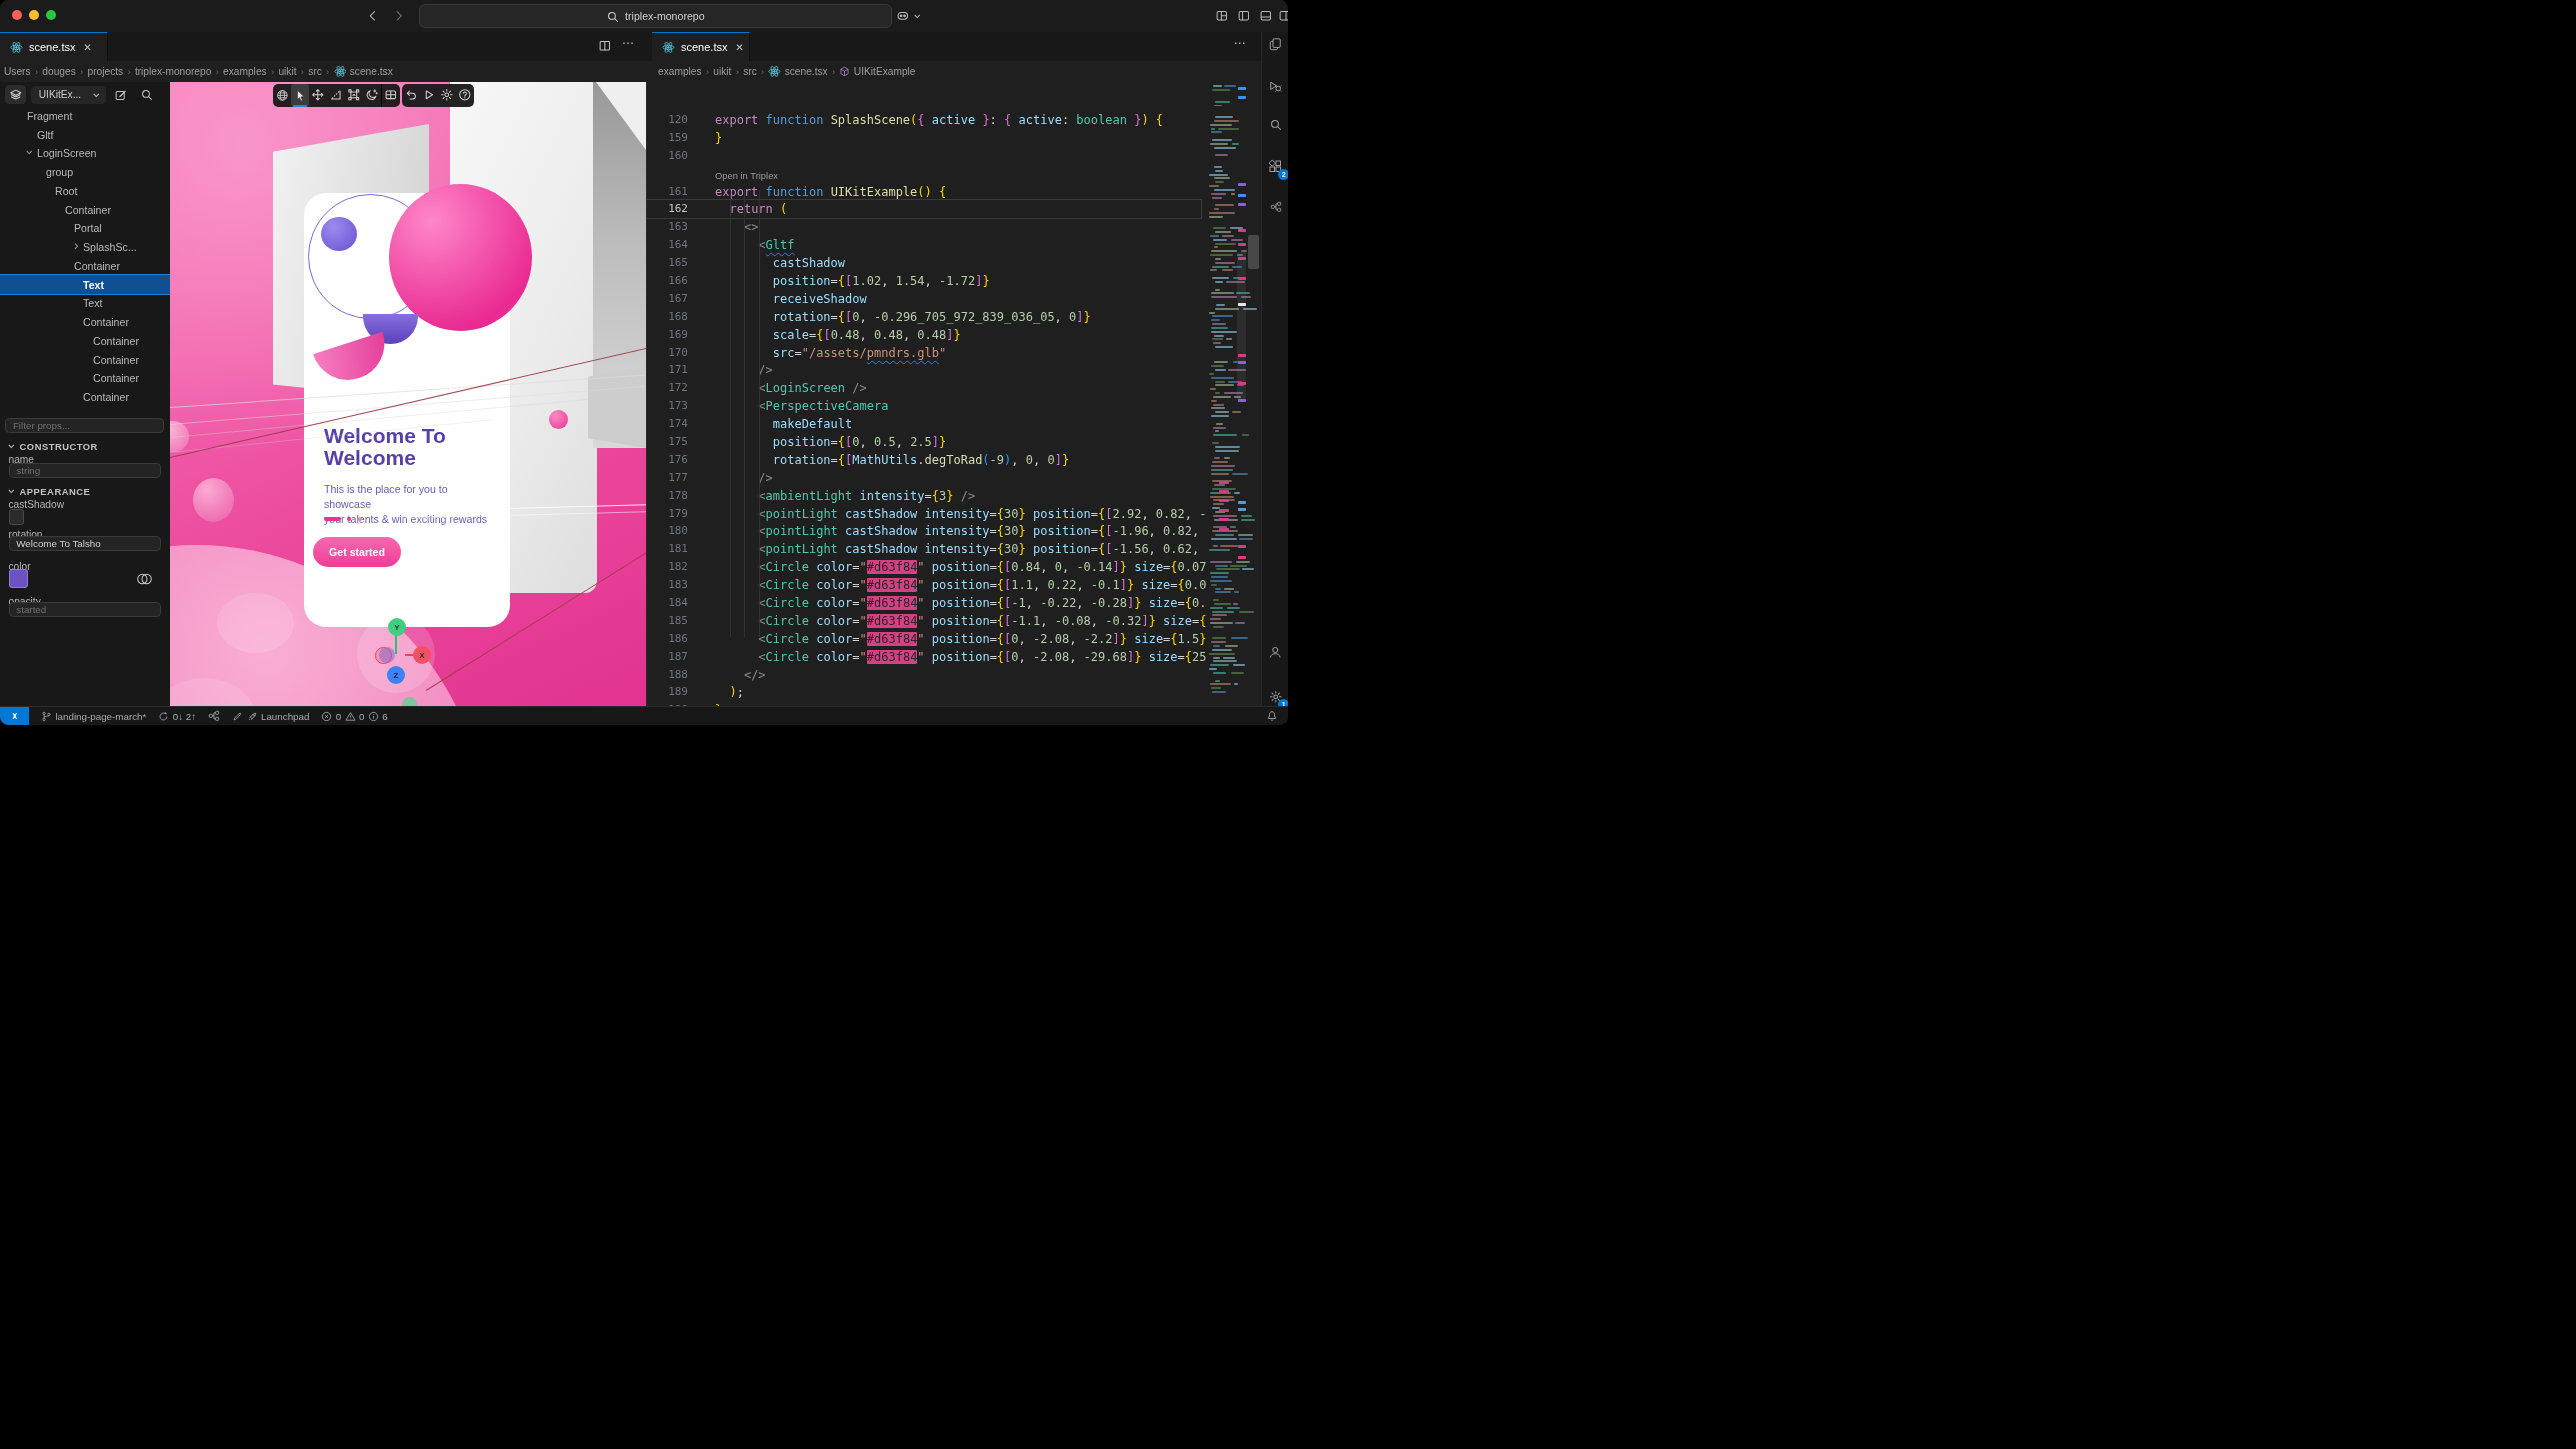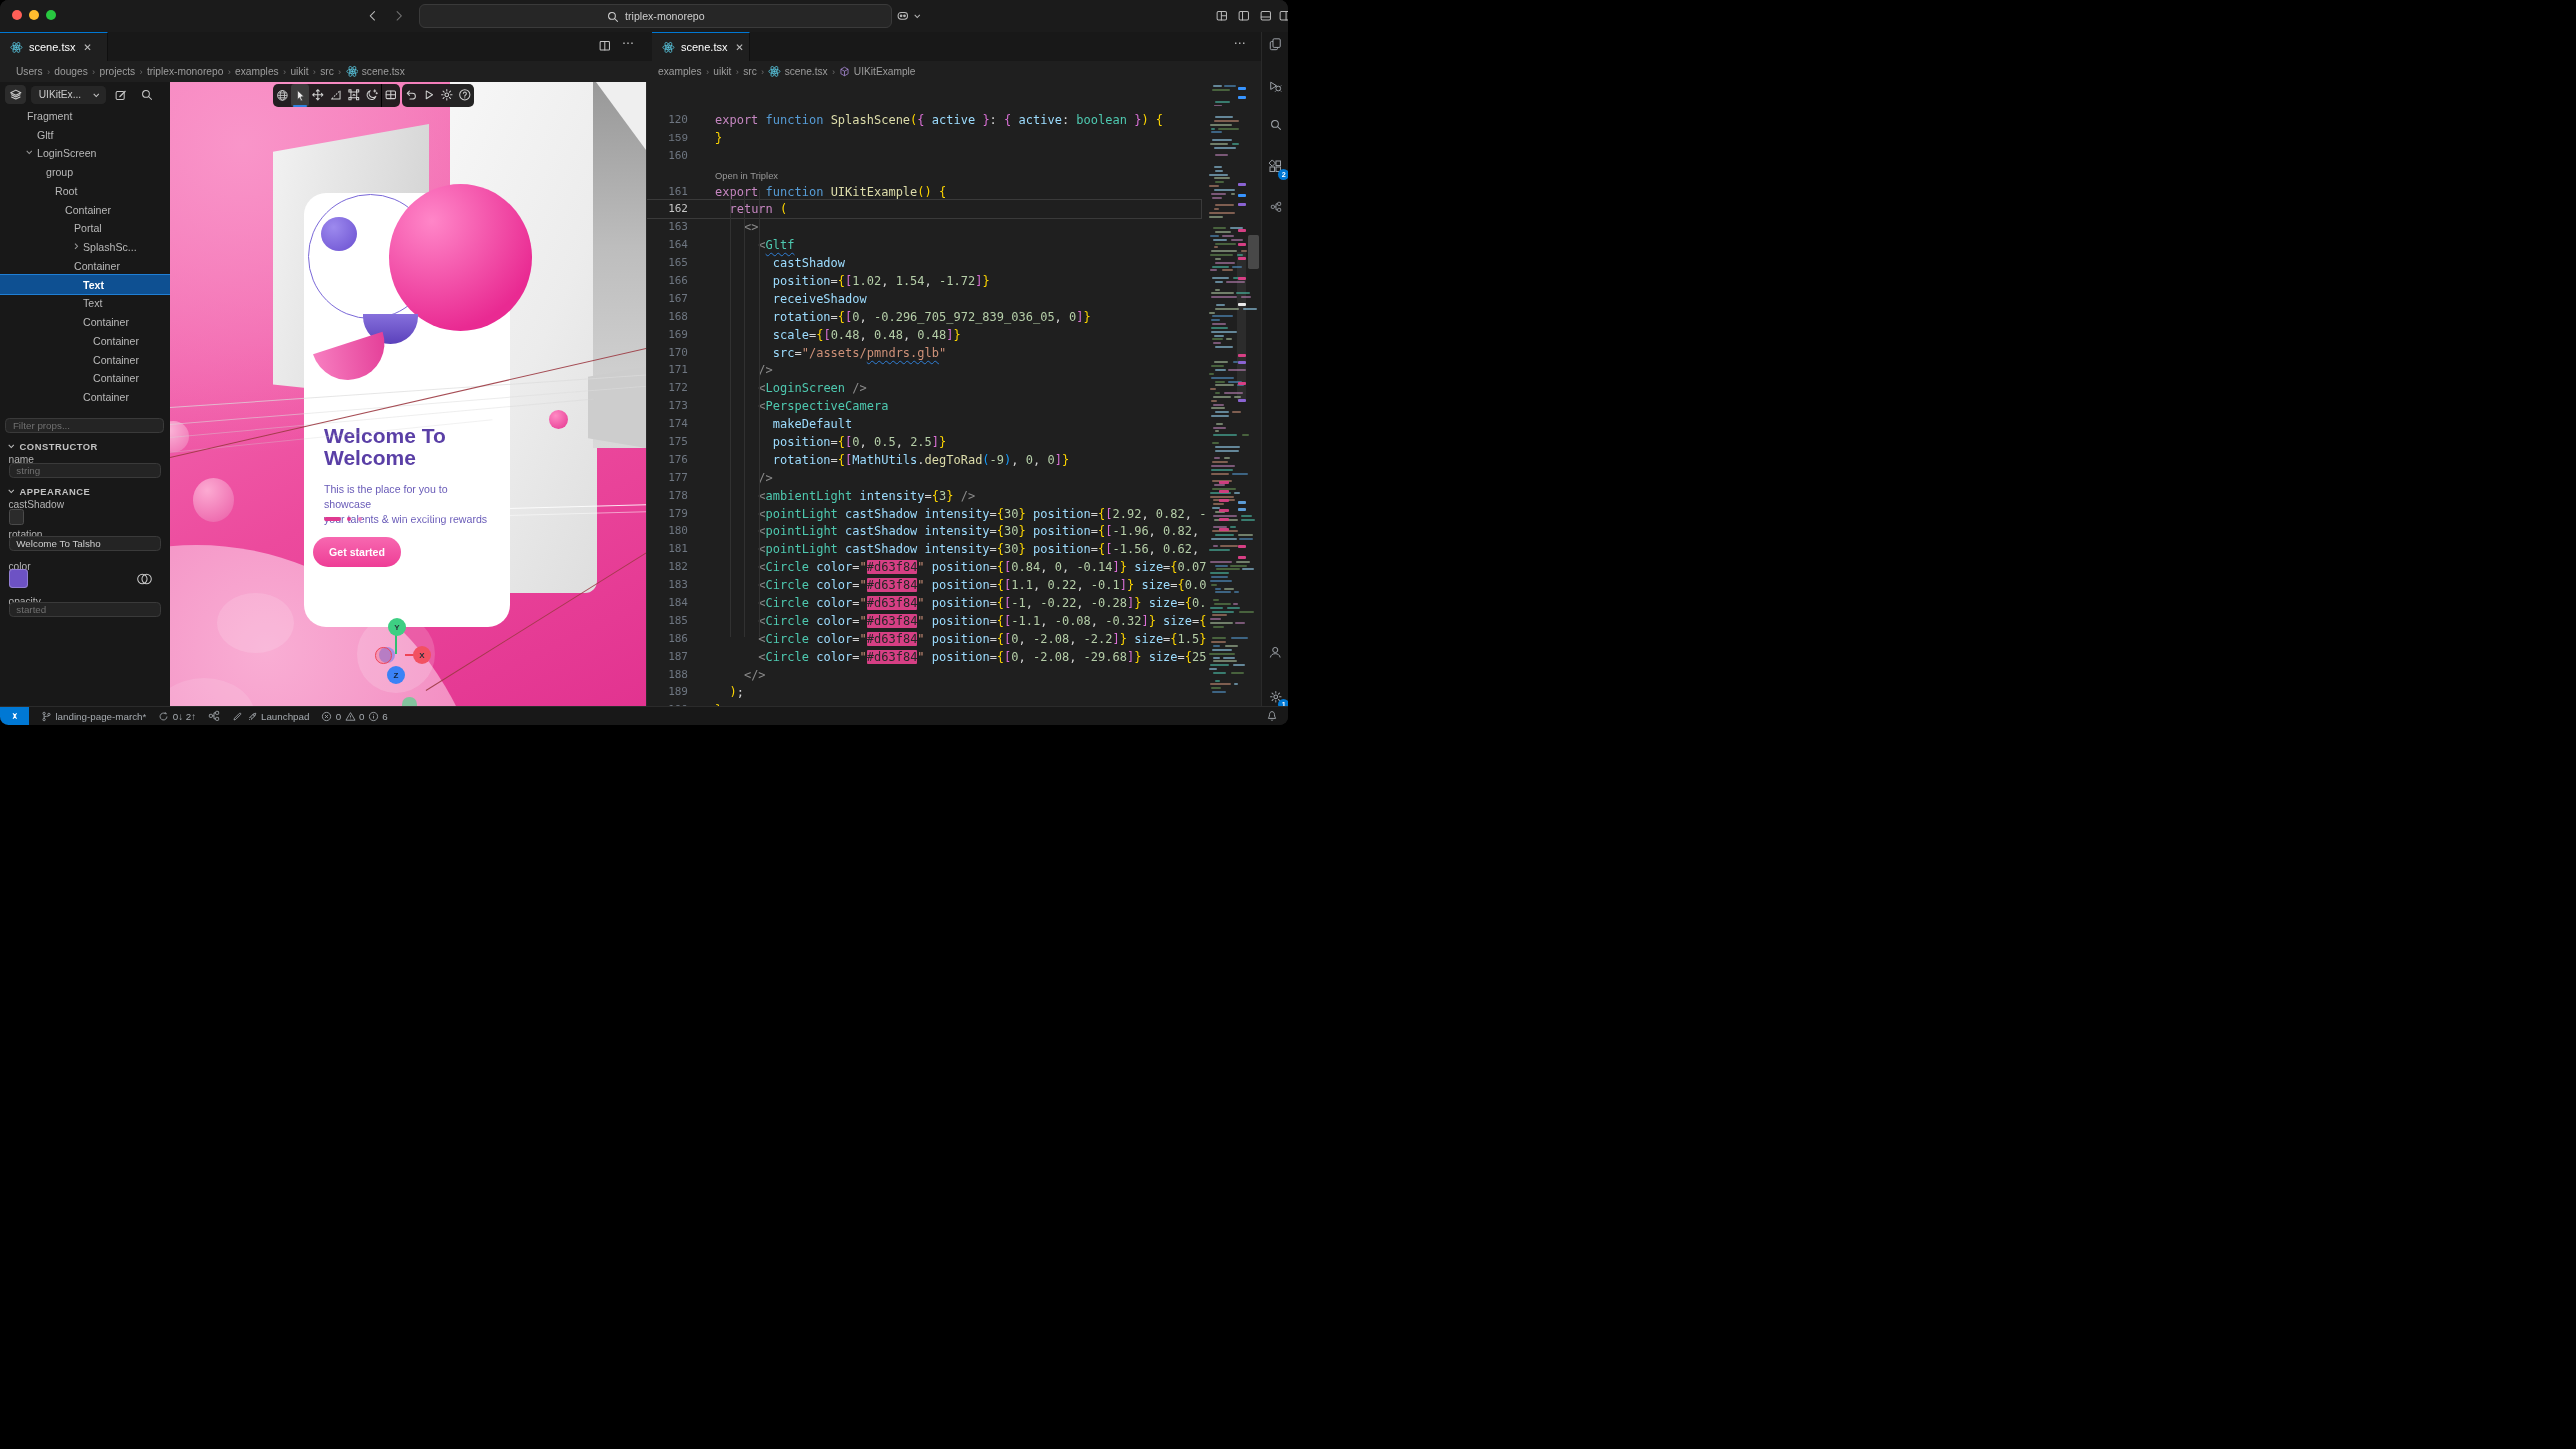--- a/index.html
+++ b/index.html
@@ -198,21 +198,21 @@
             <ellipse cx="8" cy="8" rx="7" ry="2.7" transform="rotate(120 8 8)"></ellipse>
             <circle cx="8" cy="8" r="1.2" fill="#58c4dc"></circle>
           </svg>
         </span>
       <span class="lbl">scene.tsx</span>
       <span class="x">✕</span>
     </div>
     <span class="tabact" style="right:15.3px;top:4.3px;font-size:12px;color:#c3c3c3">⋯</span>
   </div>
 
-  <div class="crumbbar" style="left:0;width:646px;padding-left:16px" id="crumb-left">
+  <div class="crumbbar" style="left:0;width:646px;padding-left:4px" id="crumb-left">
       <span class="crumb">
         <span>Users</span>
       </span>
       <span class="sep">›</span>
       <span class="crumb">
         <span>douges</span>
       </span>
       <span class="sep">›</span>
       <span class="crumb">
         <span>projects</span>
@@ -570,21 +570,21 @@
               <circle cx="8" cy="11.6" r=".7" fill="currentColor" stroke="none"></circle>
             </svg>
           </span>
         </div>
       </div>
   </div>
 
   <div id="editor">
     <div id="code-rows">
         <div class="crow" style="top: 0px;"><span class="ln">120</span><span class="ct"><span class="tk-k">export</span><span class="tk-w"> </span><span class="tk-kb">function</span><span class="tk-w"> </span><span class="tk-f">SplashScene</span><span class="tk-b1">(</span><span class="tk-b2">{</span><span class="tk-a"> active </span><span class="tk-b2">}</span><span class="tk-w">: </span><span class="tk-b2">{</span><span class="tk-a"> active</span><span class="tk-w">: </span><span class="tk-t">boolean</span><span class="tk-w"> </span><span class="tk-b2">}</span><span class="tk-b1">)</span><span class="tk-w"> </span><span class="tk-b1">{</span></span></div>
-        <div class="crow" style="top: 18px; font-family: Liberation Mono, monospace;"><span class="ln">159</span><span class="ct"><span class="tk-b1">}</span></span></div>
+        <div class="crow" style="top: 18px;"><span class="ln">159</span><span class="ct"><span class="tk-b1">}</span></span></div>
         <div class="crow" style="top: 36px;"><span class="ln">160</span><span class="ct"></span></div>
         <div class="crow lens" style="top: 54px;"><span class="ct">Open in Triplex</span></div>
         <div class="crow" style="top: 72px;"><span class="ln">161</span><span class="ct"><span class="tk-k">export</span><span class="tk-w"> </span><span class="tk-kb">function</span><span class="tk-w"> </span><span class="tk-f">UIKitExample</span><span class="tk-b1">()</span><span class="tk-w"> </span><span class="tk-b1">{</span></span></div>
         <div class="crow cur" style="top: 89px;"><span class="ln">162</span><span class="ct"><span class="tk-w">  </span><span class="tk-k">return</span><span class="tk-w"> </span><span class="tk-b1">(</span></span></div>
         <div class="crow" style="top: 107px;"><span class="ln">163</span><span class="ct"><span class="tk-w">    </span><span class="tk-g">&lt;&gt;</span></span></div>
         <div class="crow" style="top: 125px;"><span class="ln">164</span><span class="ct"><span class="tk-w">      </span><span class="tk-g">&lt;</span><span class="tk-tq">Gltf</span></span></div>
         <div class="crow" style="top: 143px;"><span class="ln">165</span><span class="ct"><span class="tk-w">        </span><span class="tk-a">castShadow</span></span></div>
         <div class="crow" style="top: 161px;"><span class="ln">166</span><span class="ct"><span class="tk-w">        </span><span class="tk-a">position</span><span class="tk-w">=</span><span class="tk-b1">{</span><span class="tk-b2">[</span><span class="tk-n">1.02</span><span class="tk-w">, </span><span class="tk-n">1.54</span><span class="tk-w">, </span><span class="tk-n">-1.72</span><span class="tk-b2">]</span><span class="tk-b1">}</span></span></div>
         <div class="crow" style="top: 179px;"><span class="ln">167</span><span class="ct"><span class="tk-w">        </span><span class="tk-a">receiveShadow</span></span></div>
         <div class="crow" style="top: 197px;"><span class="ln">168</span><span class="ct"><span class="tk-w">        </span><span class="tk-a">rotation</span><span class="tk-w">=</span><span class="tk-b1">{</span><span class="tk-b2">[</span><span class="tk-n">0</span><span class="tk-w">, </span><span class="tk-n">-0.296_705_972_839_036_05</span><span class="tk-w">, </span><span class="tk-n">0</span><span class="tk-b2">]</span><span class="tk-b1">}</span></span></div>

